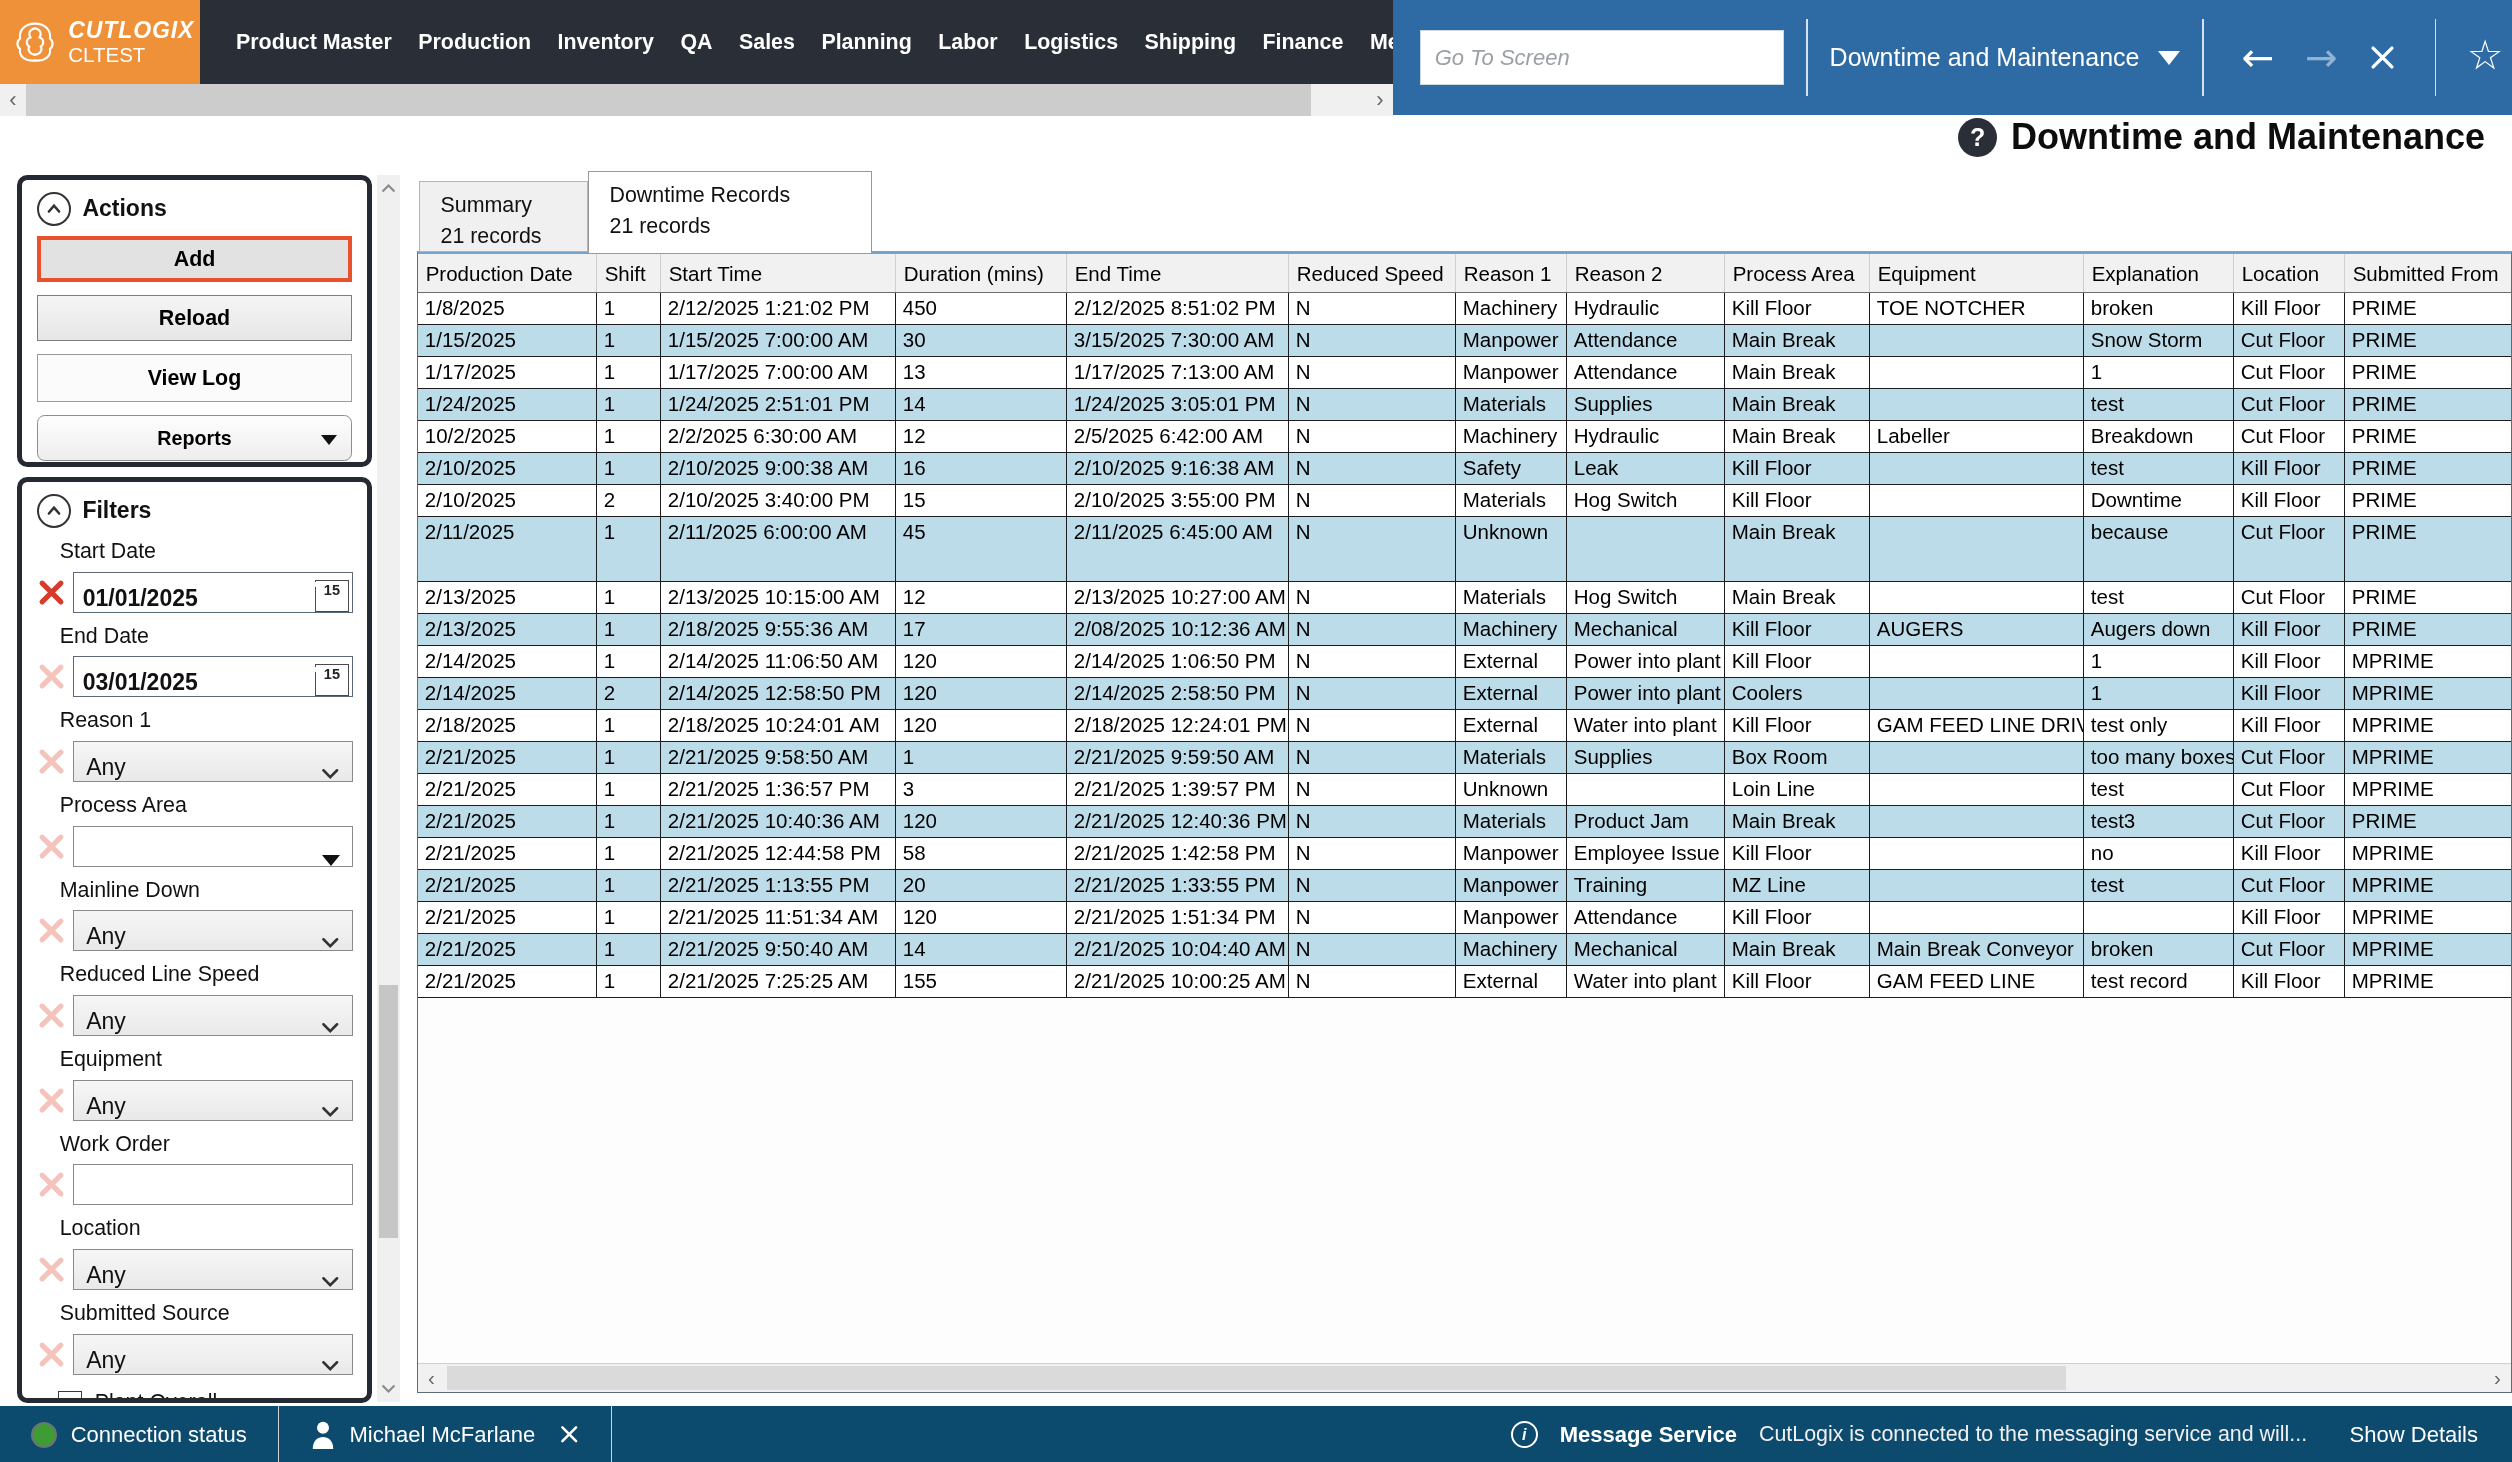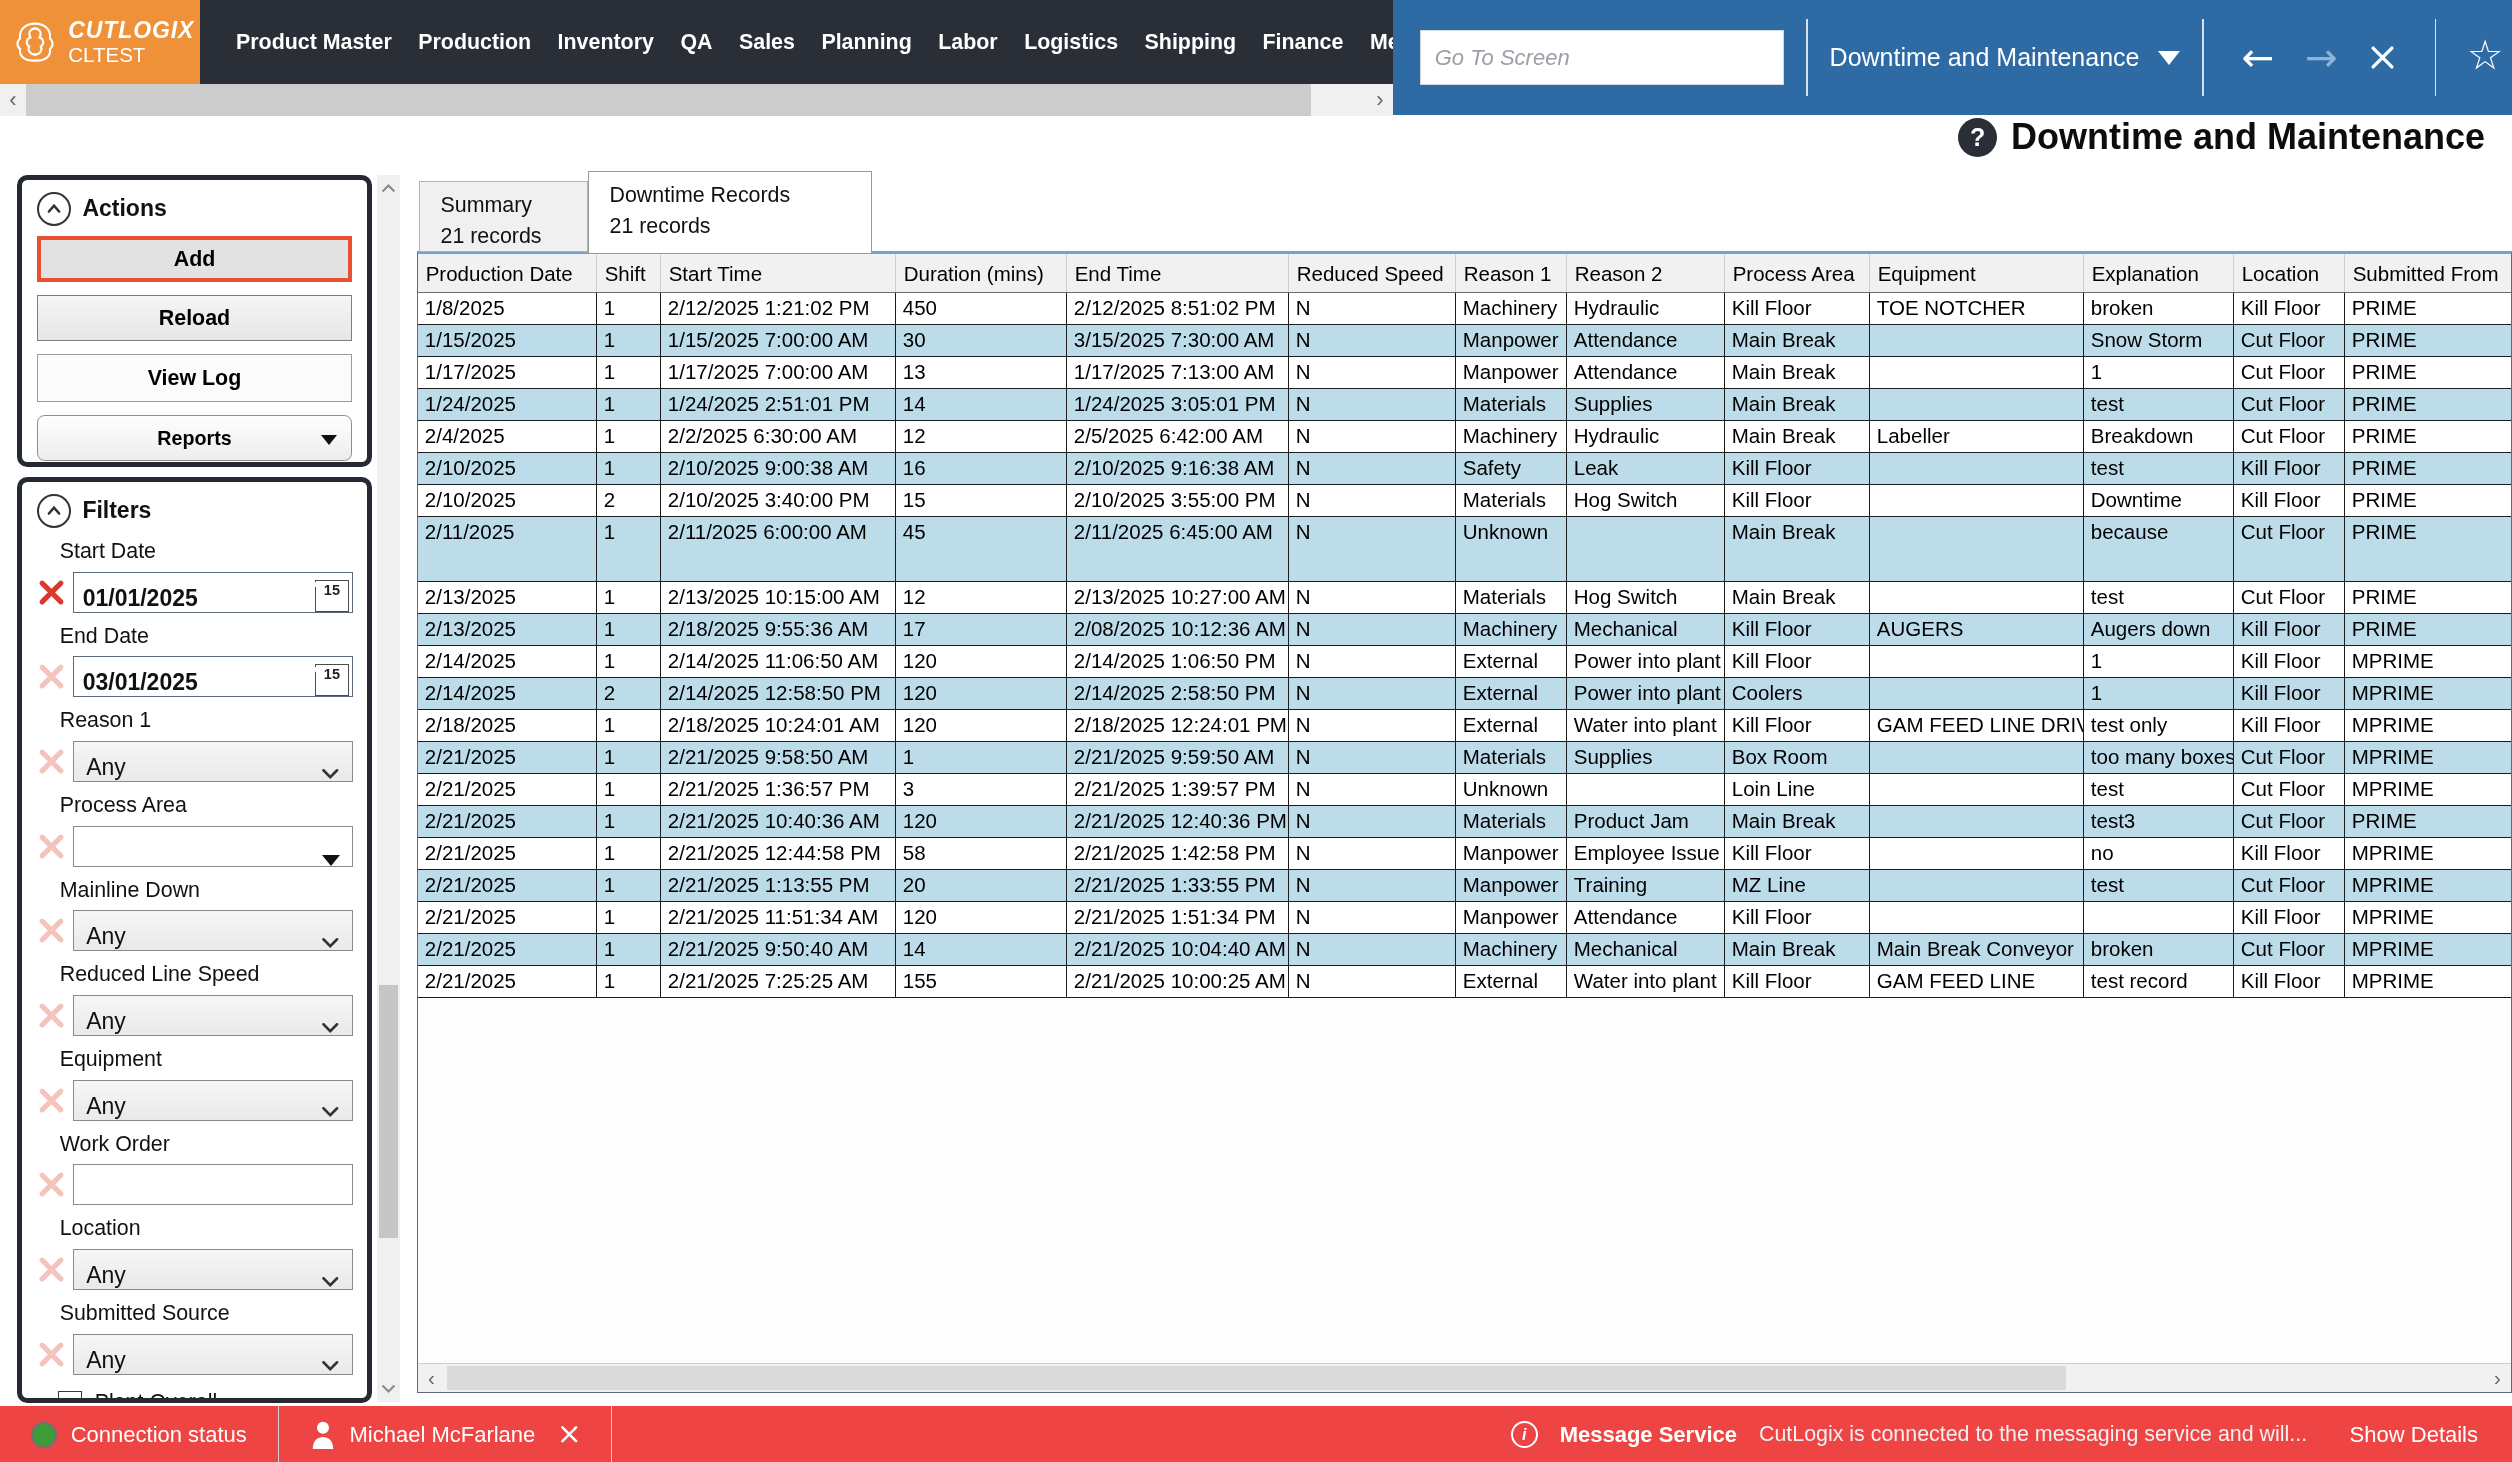--- a/index.html
+++ b/index.html
@@ -87,21 +87,21 @@
   .g-row{display:flex;height:32px;background:#fff;border-bottom:1.7px solid #1c1c1c}
   .g-row.alt{background:#bddcea}
   .g-row.tall{height:65px}
   .g-cell{font-size:20.5px;color:#000;line-height:29px;padding:0 6.8px;border-right:1.7px solid #1c1c1c;white-space:nowrap;overflow:hidden;flex:none}
   .h-scroll{position:absolute;left:0;bottom:0;width:100%;height:29px;background:#f1f1f1;border-top:0.9px solid #cfcfcf;display:flex;align-items:stretch}
   .hs-arrow{width:27px;display:flex;align-items:center;justify-content:center;color:#666;font-size:20.5px}
   .hs-track{flex:1;position:relative}
   .hs-thumb{position:absolute;left:1.7px;top:1.7px;height:24px;width:1619px;background:#dadada}
 
   
-  .statusbar{position:absolute;left:0;top:1406px;width:2512px;height:57px;background:#ef4444;color:#fff;display:flex;align-items:stretch;font-size:22px}
+  .statusbar{position:absolute;left:0;top:1406px;width:2512px;height:57px;background:#0c4a6e;color:#fff;display:flex;align-items:stretch;font-size:22px}
   .sb-sec{display:flex;align-items:center;gap:13.7px;padding:0 31px;border-right:1.7px solid #cfd3d8}
   .green-dot{width:26px;height:26px;border-radius:50%;background:#3f9c35;border:2.6px solid #6d7278}
   .sb-x{margin-left:10.3px;display:flex;align-items:center}
   .sb-spacer{flex:1}
   .sb-msg{display:flex;align-items:center;gap:22px;padding-right:34px}
   .info-circle{width:27px;height:27px;border:2.6px solid #fff;border-radius:50%;display:flex;align-items:center;justify-content:center;font-size:16px;font-weight:700;font-style:italic}
   .msg-title{font-weight:700}
   .msg-text{color:#f0f0f0;font-size:21.4px}
   .show-details{margin-left:20.5px}
 </style>
@@ -417,21 +417,21 @@
           <div class="g-cell" style="width: 167px;">N</div>
           <div class="g-cell" style="width: 111px;">Materials</div>
           <div class="g-cell" style="width: 158px;">Supplies</div>
           <div class="g-cell" style="width: 145px;">Main Break</div>
           <div class="g-cell" style="width: 214px;"></div>
           <div class="g-cell" style="width: 150px;">test</div>
           <div class="g-cell" style="width: 111px;">Cut Floor</div>
           <div class="g-cell" style="width: 205px;">PRIME</div>
         </div>
         <div class="g-row">
-          <div class="g-cell" style="width: 179px;">2/4/2025</div>
+          <div class="g-cell" style="width: 179px;">10/2/2025</div>
           <div class="g-cell" style="width: 64px;">1</div>
           <div class="g-cell" style="width: 235px;">2/2/2025 6:30:00 AM</div>
           <div class="g-cell" style="width: 171px;">12</div>
           <div class="g-cell" style="width: 222px;">2/5/2025 6:42:00 AM</div>
           <div class="g-cell" style="width: 167px;">N</div>
           <div class="g-cell" style="width: 111px;">Machinery</div>
           <div class="g-cell" style="width: 158px;">Hydraulic</div>
           <div class="g-cell" style="width: 145px;">Main Break</div>
           <div class="g-cell" style="width: 214px;">Labeller</div>
           <div class="g-cell" style="width: 150px;">Breakdown</div>

